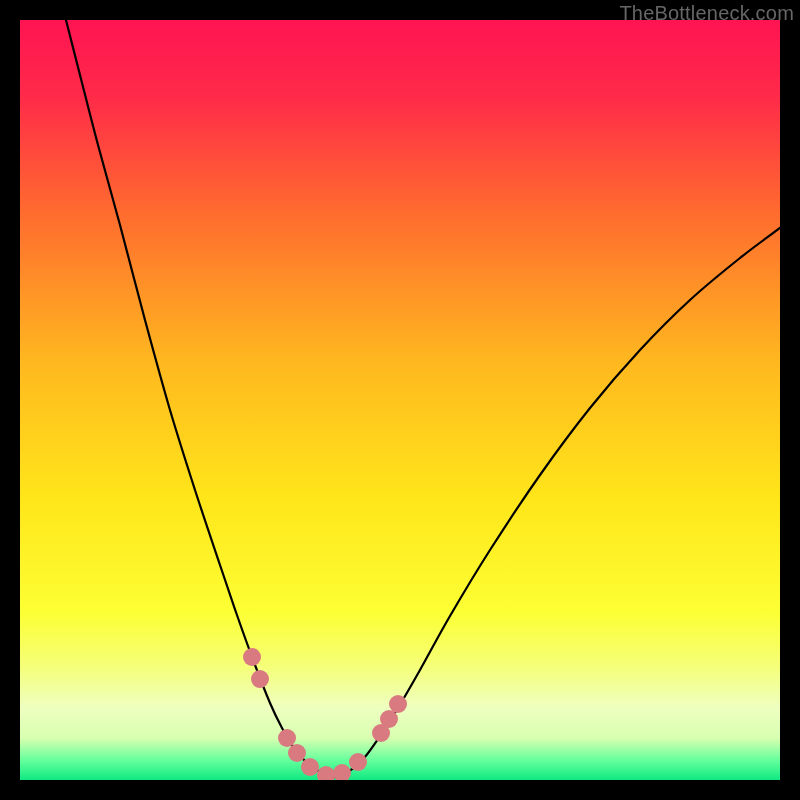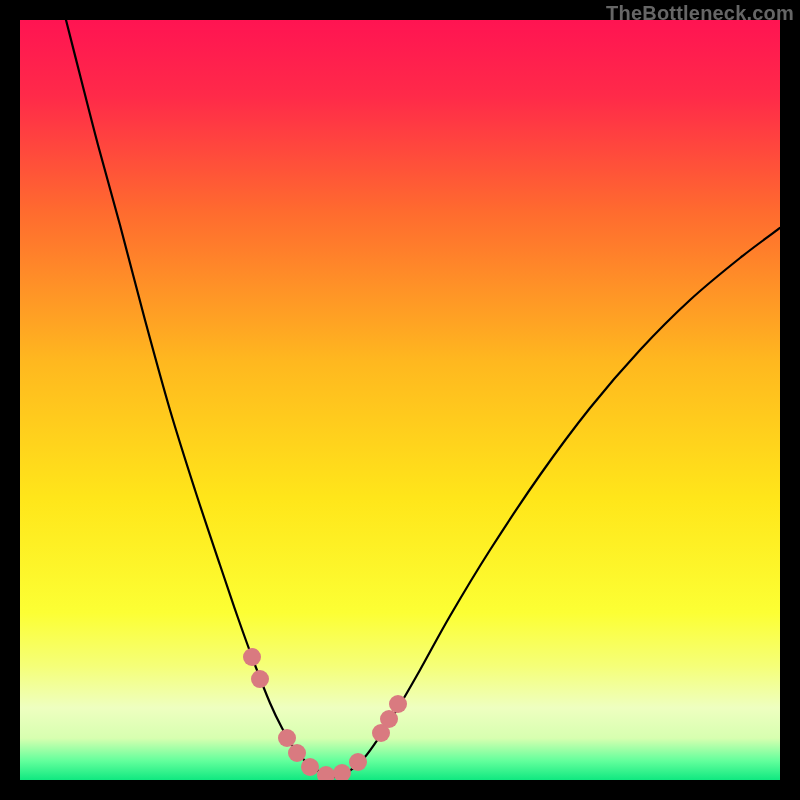--- a/index.html
+++ b/index.html
@@ -22,21 +22,21 @@
   .plot {
     position: absolute;
     inset: 0;
   }
   .watermark {
     position: absolute;
     top: 2px;
     right: 6px;
     color: #666;
     font-size: 20px;
-    font-weight: 700;
+    font-weight: 400;
     letter-spacing: 0.2px;
     user-select: none;
   }
 </style>
 </head>
 <body>
 
 <div class="frame">
   <svg class="plot" viewBox="0 0 760 760" preserveAspectRatio="none">
     <defs>

